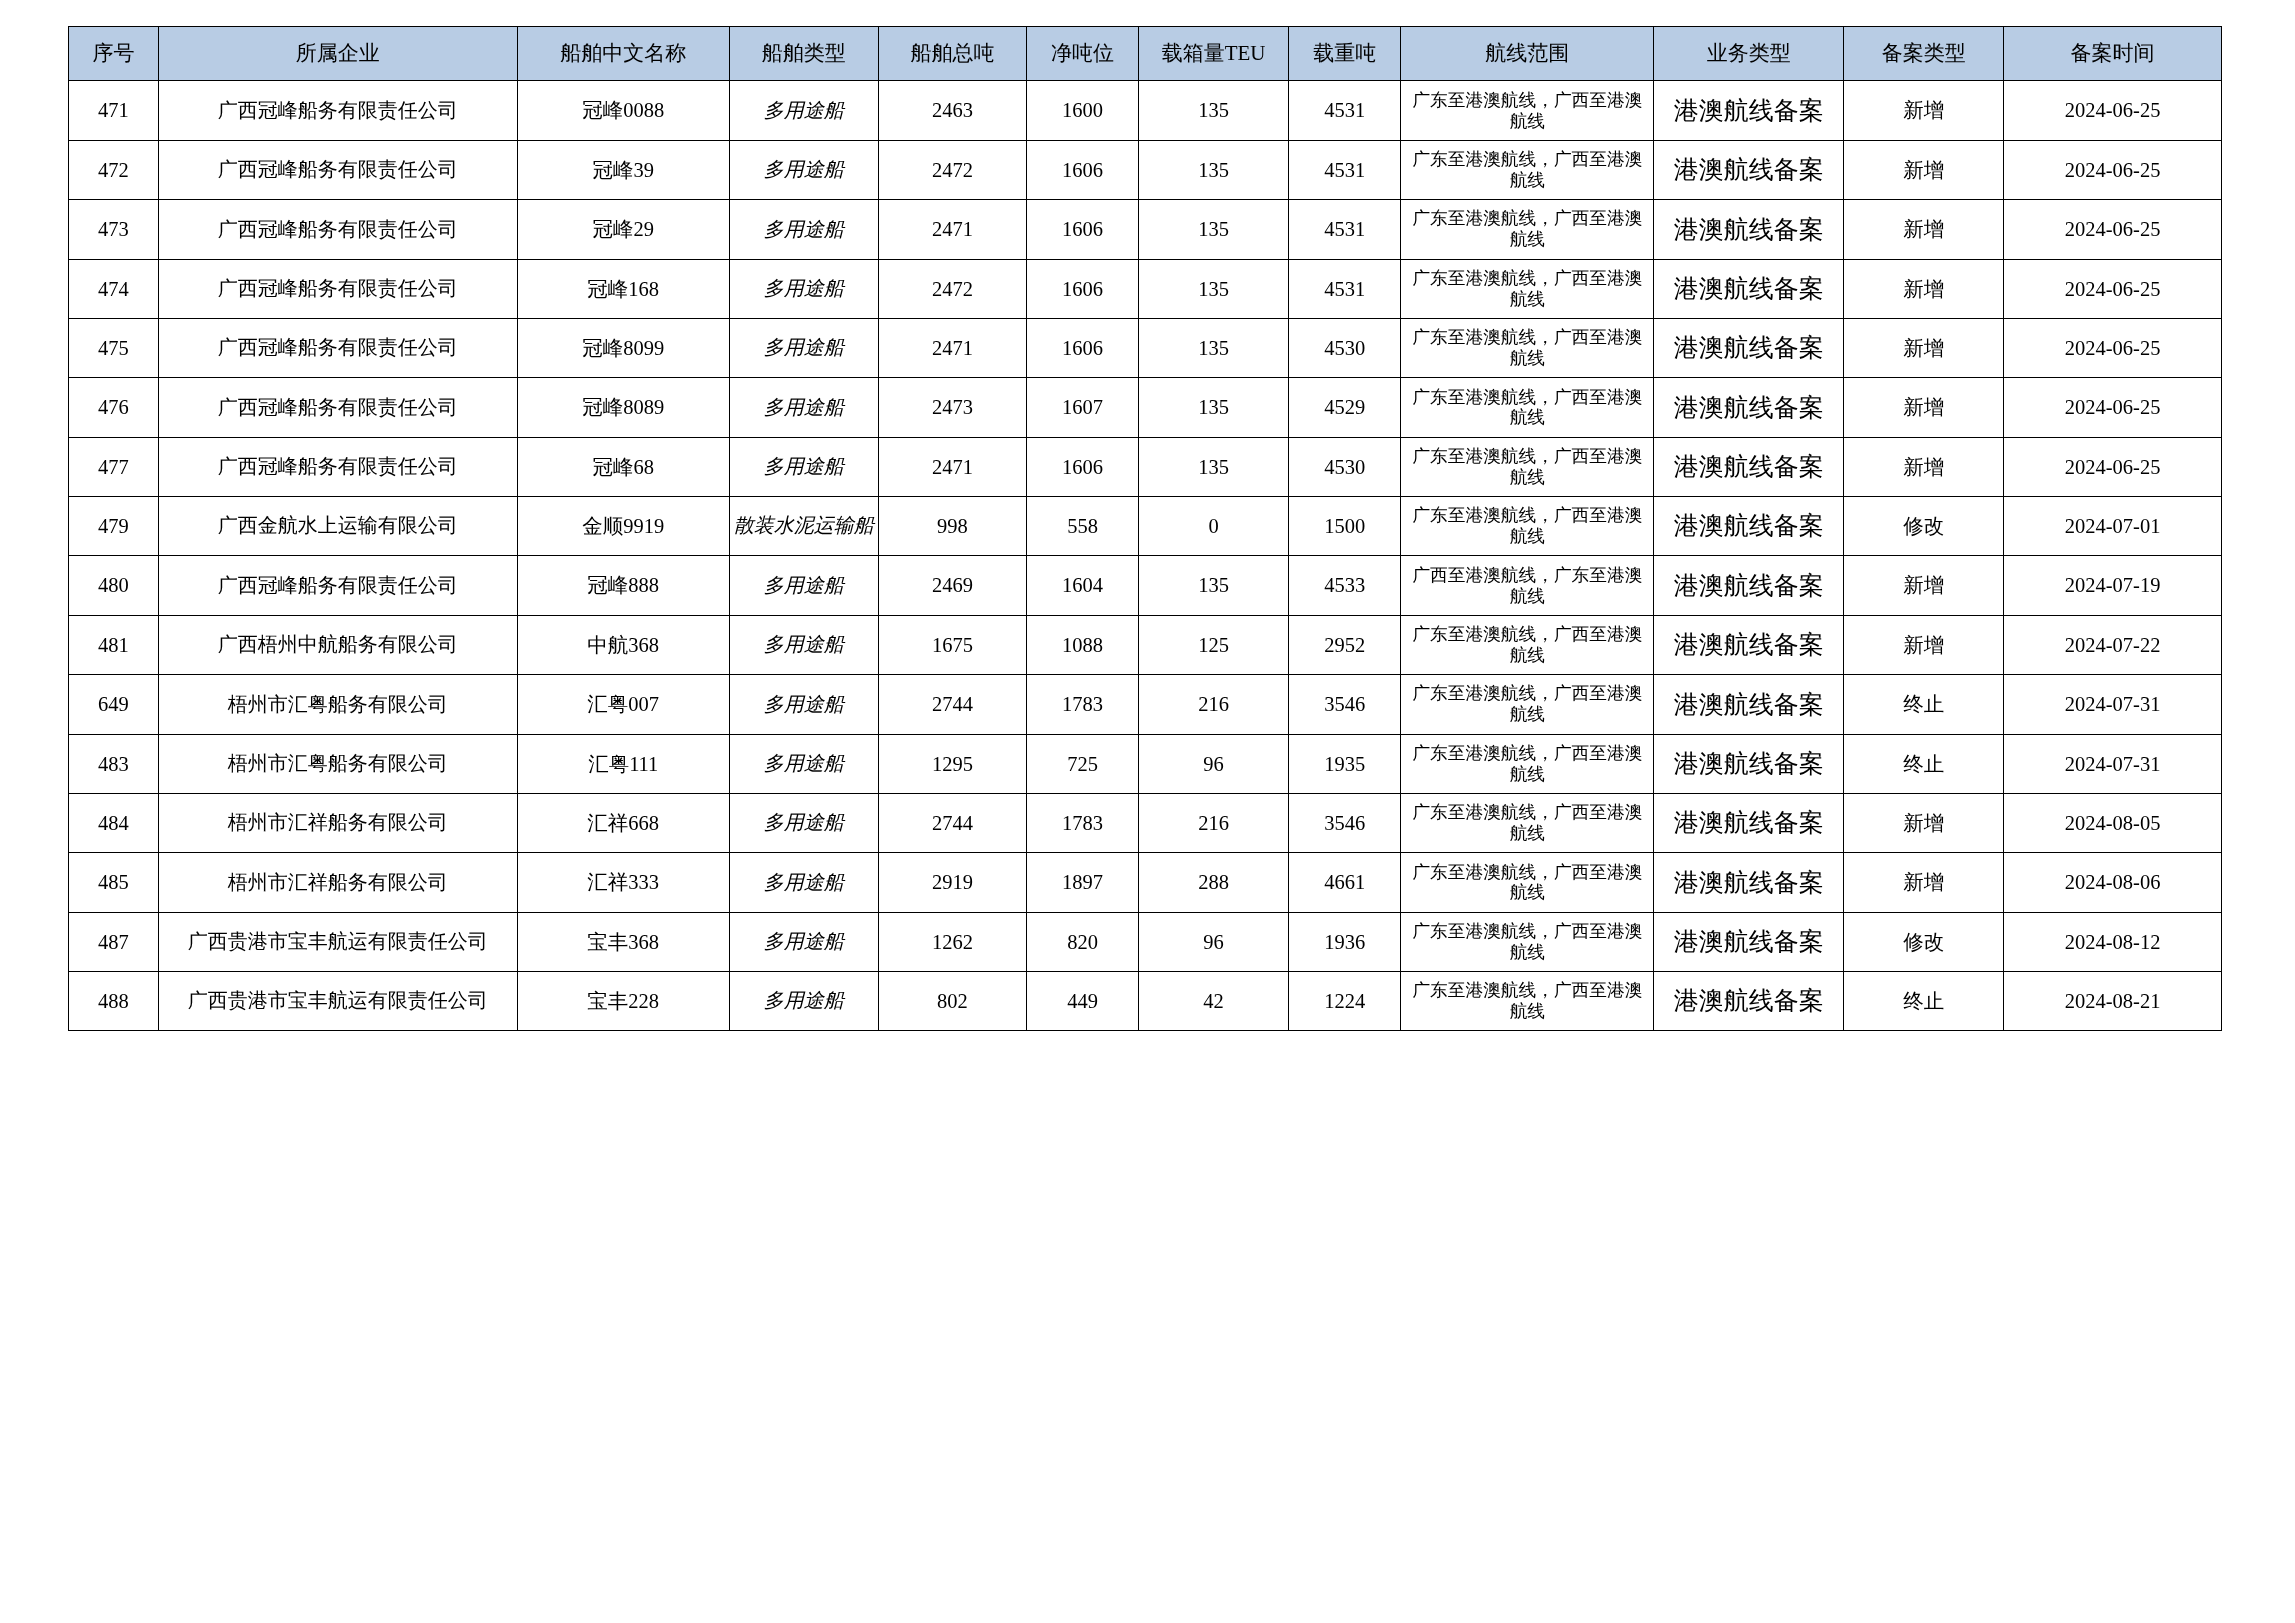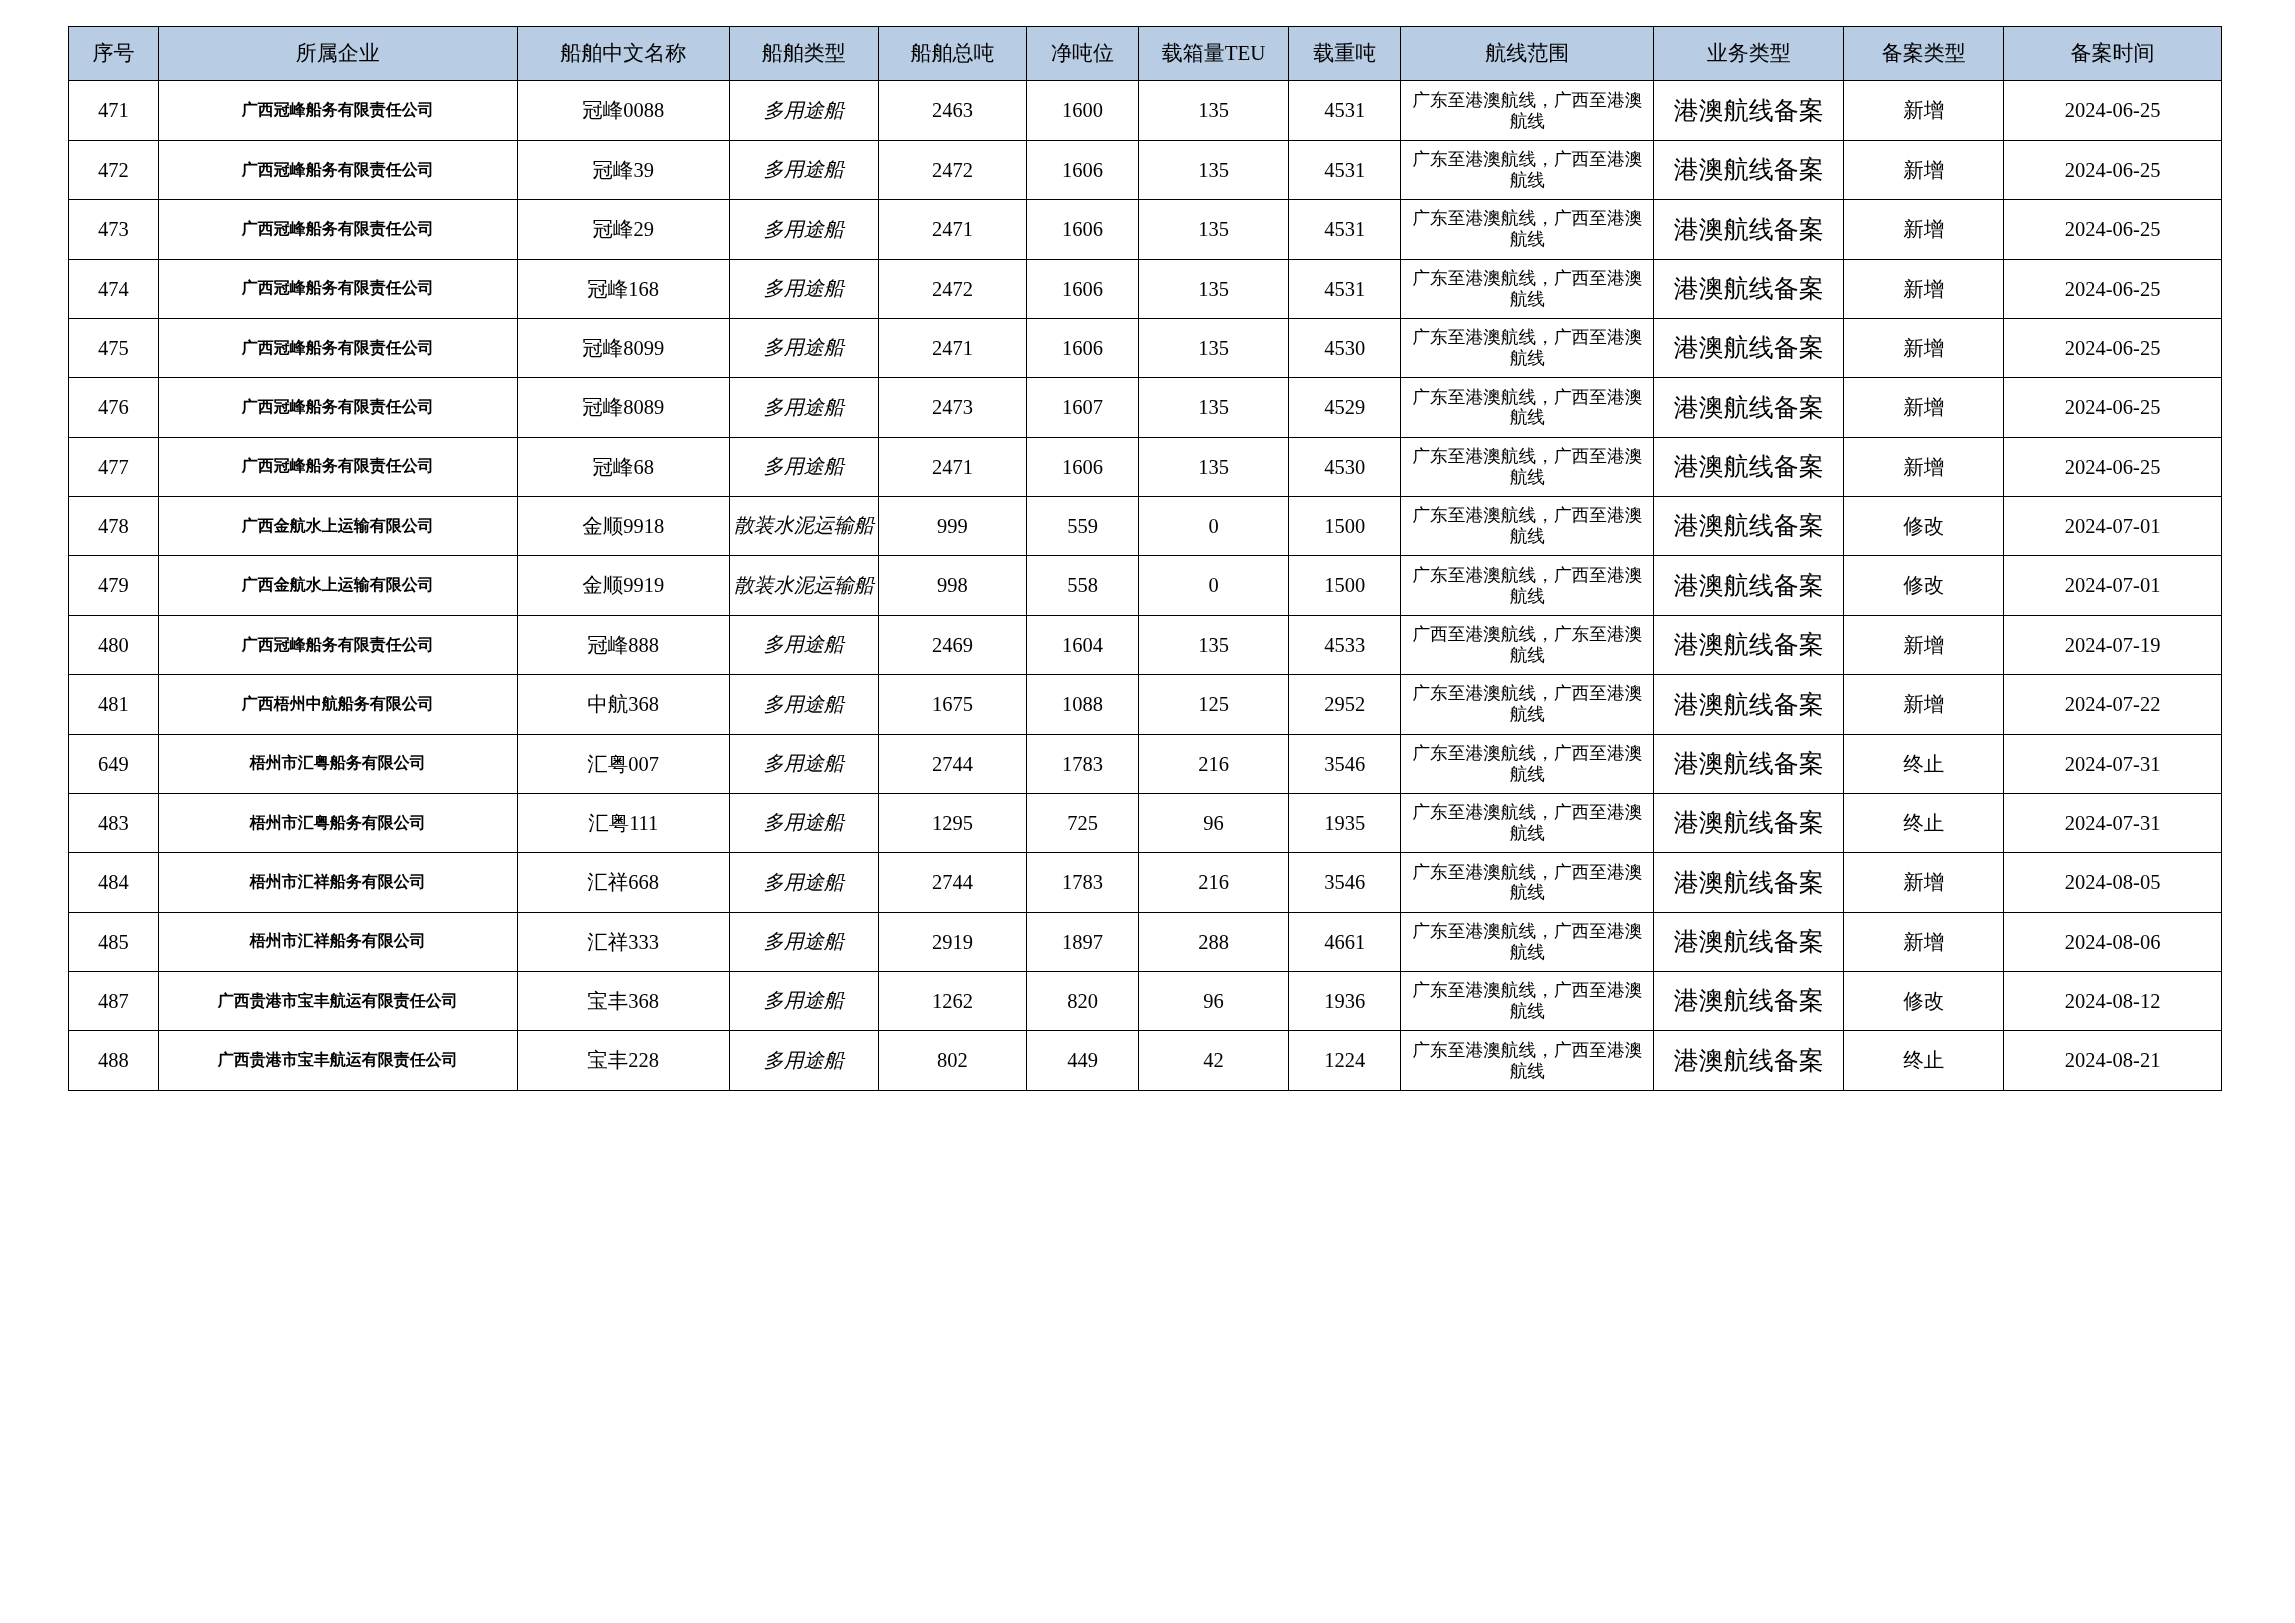--- a/index.html
+++ b/index.html
@@ -53,22 +53,21 @@
     height: 48px;
     font-size: 21px;
     font-weight: normal;
     white-space: nowrap;
   }
   table.vessel-table tbody td {
     height: 53px;
     background: #ffffff;
   }
   td.company {
-    font-size: 16px;
-    font-weight: bold;
+    font-size: 20px;
   }
   td.route {
     font-size: 17.7px;
     line-height: 1.2;
   }
   td.biz {
     font-size: 25px;
   }
   td.vtype {
     font-size: 20px;
@@ -207,34 +206,20 @@
           <td>2471</td>
           <td>1606</td>
           <td>135</td>
           <td>4530</td>
           <td class="route">广东至港澳航线，广西至港澳航线</td>
           <td class="biz">港澳航线备案</td>
           <td>新增</td>
           <td>2024-06-25</td>
         </tr>
         <tr>
-          <td>478</td>
-          <td class="company">广西金航水上运输有限公司</td>
-          <td>金顺9918</td>
-          <td class="vtype">散装水泥运输船</td>
-          <td>999</td>
-          <td>559</td>
-          <td>0</td>
-          <td>1500</td>
-          <td class="route">广东至港澳航线，广西至港澳航线</td>
-          <td class="biz">港澳航线备案</td>
-          <td>修改</td>
-          <td>2024-07-01</td>
-        </tr>
-        <tr>
           <td>479</td>
           <td class="company">广西金航水上运输有限公司</td>
           <td>金顺9919</td>
           <td class="vtype">散装水泥运输船</td>
           <td>998</td>
           <td>558</td>
           <td>0</td>
           <td>1500</td>
           <td class="route">广东至港澳航线，广西至港澳航线</td>
           <td class="biz">港澳航线备案</td>

